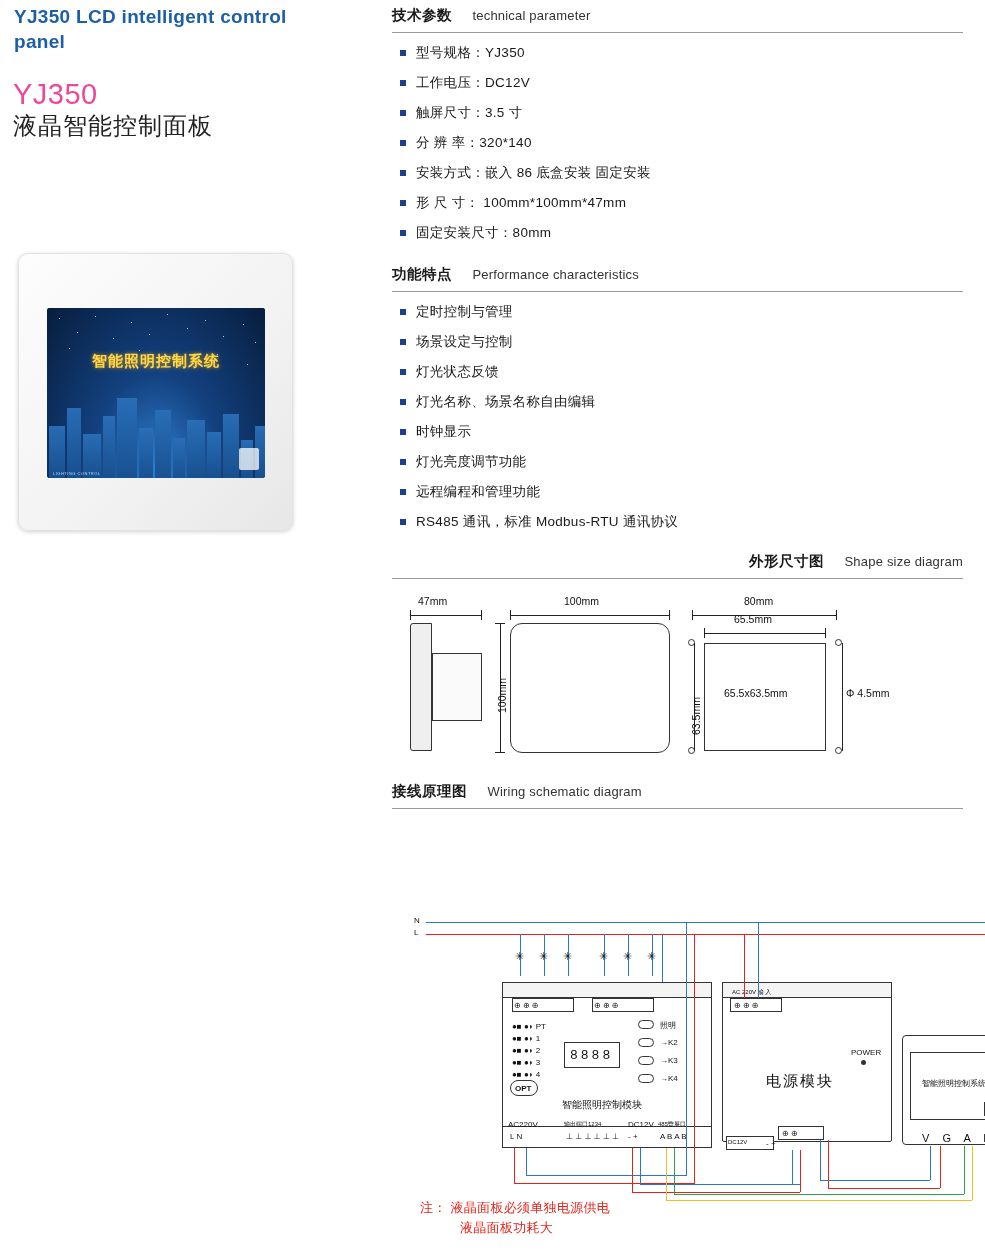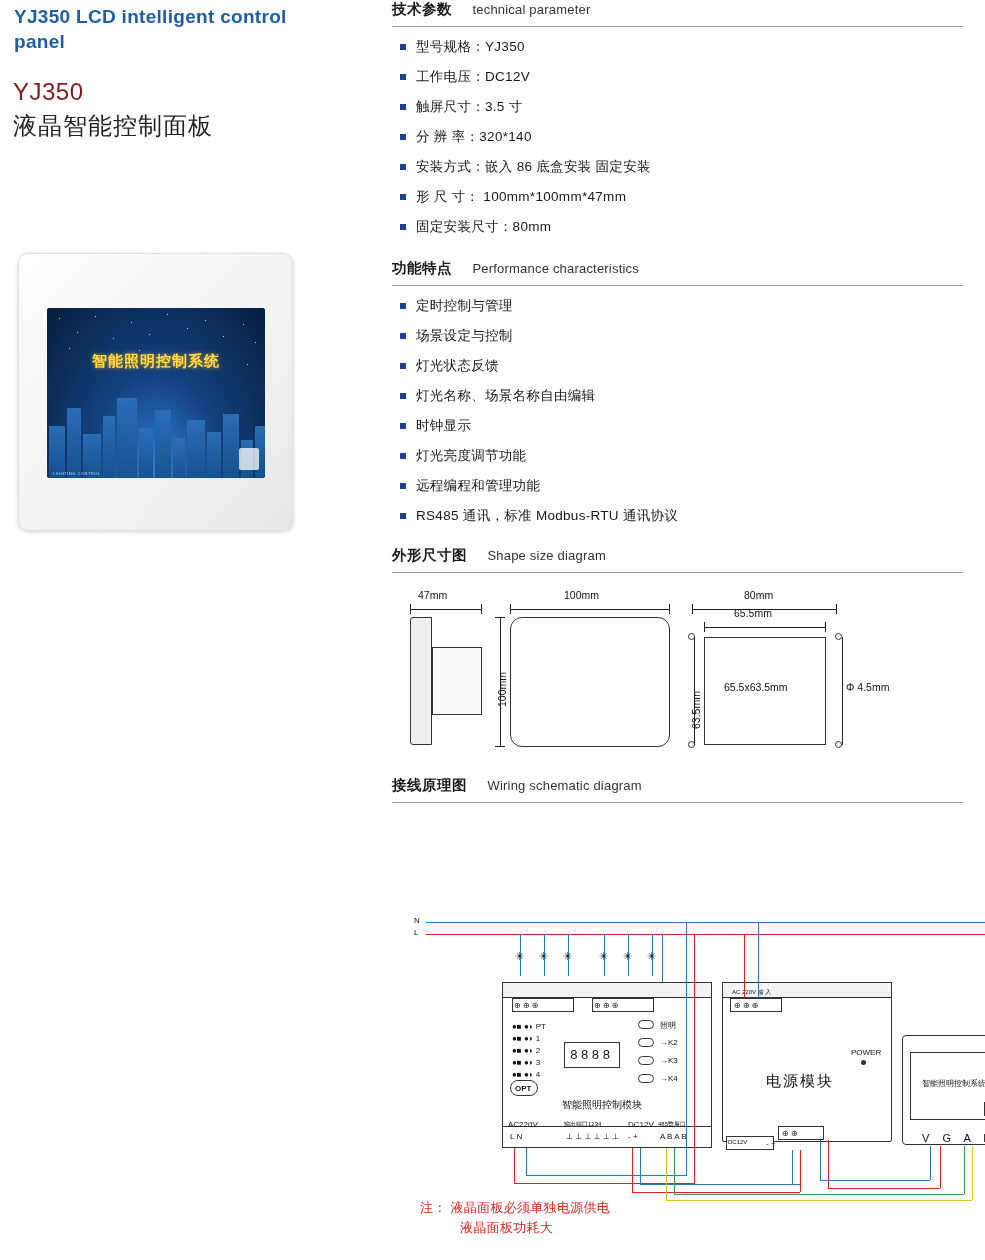--- a/index.html
+++ b/index.html
@@ -24,22 +24,22 @@
     width: 300px;
     font-size: 19px;
     font-weight: bold;
     color: #1d5fa6;
     line-height: 25px;
     letter-spacing: .3px;
   }
   .title-model {
     position: absolute;
     left: 13px; top: 78px;
-    font-size: 24px;
-    color: #7f1d1d;
+    font-size: 29px;
+    color: #ec4899;
     font-weight: 400;
     letter-spacing: .5px;
   }
   .title-cn {
     position: absolute;
     left: 13px; top: 110px;
     font-size: 24px;
     color: #222;
     font-weight: 400;
     letter-spacing: 1px;
@@ -237,21 +237,21 @@
         <span class="bld" style="left:208px;width:10px; height:52px;"></span>
       </div>
       <div class="screen-badge"></div>
       <div class="screen-footer">LIGHTING  CONTROL</div>
     </div>
   </div>
 </div>
 
 <div class="right-col">
 
-  <div class="section-head" style="margin-top:0;">
+  <div class="section-head" style="margin-top:6px;">
     <span class="cn">技术参数</span>
     <span class="en">technical parameter</span>
   </div>
   <ul class="spec-list">
     <li>型号规格：YJ350</li>
     <li>工作电压：DC12V</li>
     <li>触屏尺寸：3.5 寸</li>
     <li>分 辨 率：320*140</li>
     <li>安装方式：嵌入 86 底盒安装  固定安装</li>
     <li>形 尺 寸：  100mm*100mm*47mm</li>
@@ -266,21 +266,21 @@
     <li>定时控制与管理</li>
     <li>场景设定与控制</li>
     <li>灯光状态反馈</li>
     <li>灯光名称、场景名称自由编辑</li>
     <li>时钟显示</li>
     <li>灯光亮度调节功能</li>
     <li>远程编程和管理功能</li>
     <li>RS485 通讯，标准 Modbus-RTU 通讯协议</li>
   </ul>
 
-  <div class="section-head" style="margin-top:22px;">
+  <div class="section-head" style="margin-top:22px;text-align:right;">
     <span class="cn">外形尺寸图</span>
     <span class="en">Shape size diagram</span>
   </div>
 
   <div class="dim-wrap">
 
     <div class="lbl" style="left:26px; top:0px;">47mm</div>
     <div class="ln" style="left:18px; top:20px; width:72px; height:1px;"></div>
     <div class="ln" style="left:18px; top:15px; width:1px; height:10px;"></div>
     <div class="ln" style="left:89px; top:15px; width:1px; height:10px;"></div>

